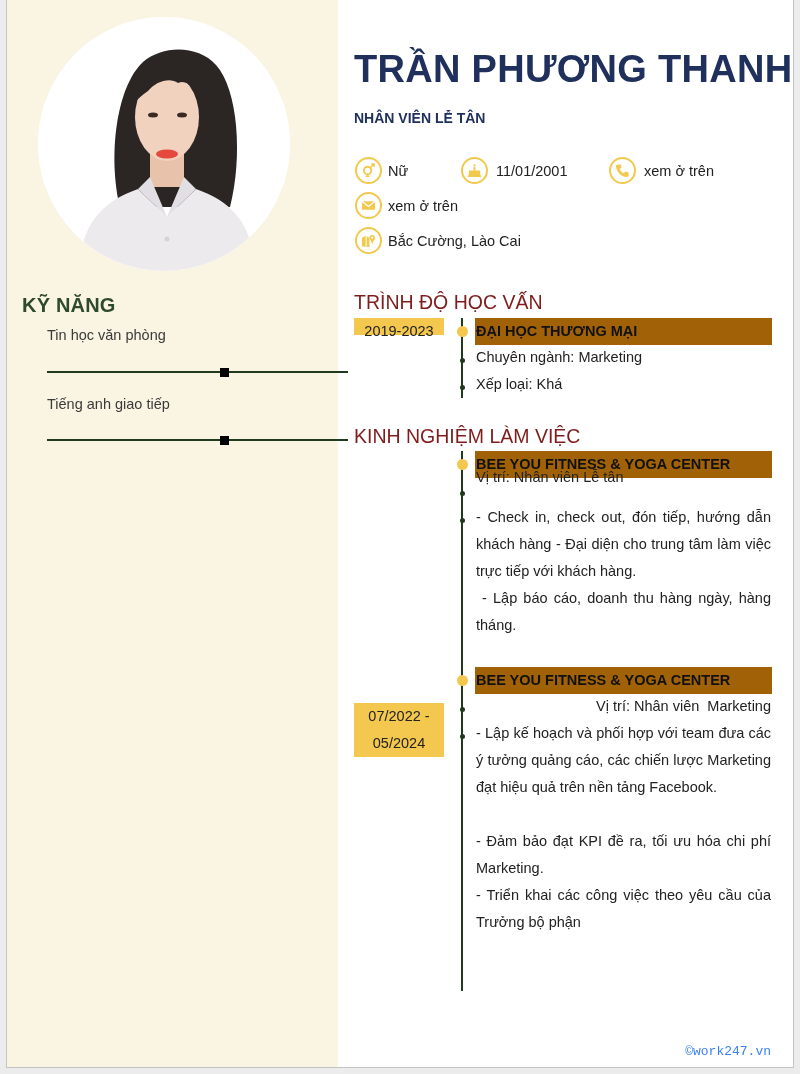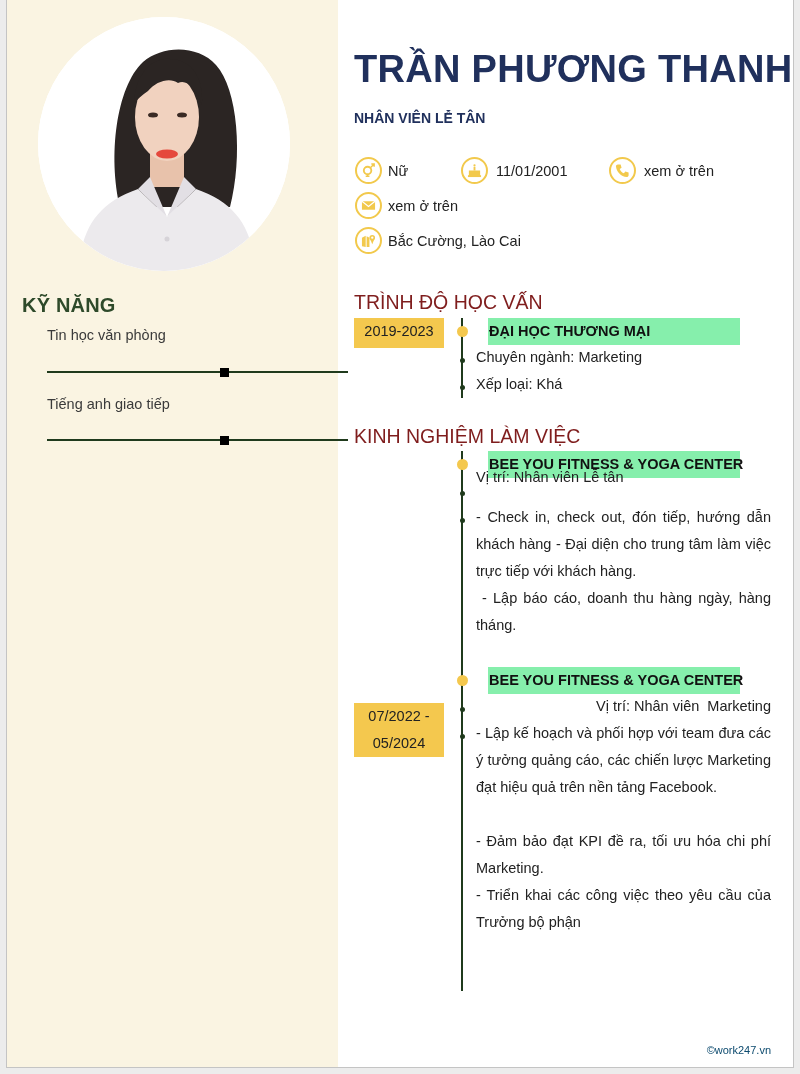--- a/index.html
+++ b/index.html
@@ -53,38 +53,38 @@
       position: absolute; left: 347px; font-size: 19.5px; font-weight: normal; color: #7f1d1d; white-space: nowrap;
     }
 
     .timeline-line { position: absolute; left: 454px; width: 2px; background: #1f3a1c; }
 
     .date-box {
       position: absolute; left: 347px; width: 90px; background: #f4c84e;
       font-size: 14.5px; color: #222; text-align: center; line-height: 27px;
     }
     .org-bar {
-      position: absolute; left: 481px; width: 252px; height: 27px; background: #86efac;
+      position: absolute; left: 468px; width: 297px; height: 27px; background: #a16207;
       font-size: 14.5px; font-weight: bold; color: #111; line-height: 27px; padding-left: 1px; white-space: nowrap;
     }
     .big-dot {
       position: absolute; left: 450px; width: 11px; height: 11px; border-radius: 50%; background: #f4c84e;
     }
     .small-dot {
       position: absolute; left: 453px; width: 5px; height: 5px; border-radius: 50%; background: #1f3a1c;
     }
     .detail {
       position: absolute; left: 469px; width: 295px; font-size: 14.5px; color: #222; line-height: 27px;
       text-align: justify;
     }
     .detail.nojust { text-align: left; }
 
     .watermark {
       position: absolute; right: 22px; top: 1044px;
-      font-family: Liberation Sans, sans-serif; font-size: 11px; color: #0c4a6e;
+      font-family: Liberation Mono, monospace; font-size: 13px; color: #3b82f6;
     }
   </style>
 </head>
 <body>
 
 <div class="page">
 
   <div class="sidebar">
     <div class="photo-circle">
       <svg viewBox="0 0 252 254">
@@ -175,21 +175,21 @@
           <circle cx="12" cy="5" r="1.2" fill="#ffffff"></circle>
           <path d="M10 7 L12 12 L14 7 Z" fill="#f2c94c"></path>
         </svg>
     </span>
     <span>Bắc Cường, Lào Cai</span>
   </div>
 
   <div class="section-title" style="top:291px;">TRÌNH ĐỘ HỌC VẤN</div>
   <div class="timeline-line" style="top:318px; height:80px;"></div>
 
-  <div class="date-box" style="top:318px; height:30px;">2019-2023</div>
+  <div class="date-box" style="top:318px; height:17px;">2019-2023</div>
   <div class="big-dot" style="top:326px;"></div>
   <div class="org-bar" style="top:318px;">ĐẠI HỌC THƯƠNG MẠI</div>
 
   <div class="small-dot" style="top:358px;"></div>
   <div class="detail nojust" style="top:344px;">Chuyên ngành:  Marketing</div>
   <div class="small-dot" style="top:385px;"></div>
   <div class="detail nojust" style="top:371px;">Xếp loại: Khá</div>
 
   <div class="section-title" style="top:425px;">KINH NGHIỆM LÀM VIỆC</div>
   <div class="timeline-line" style="top:451px; height:540px;"></div>

